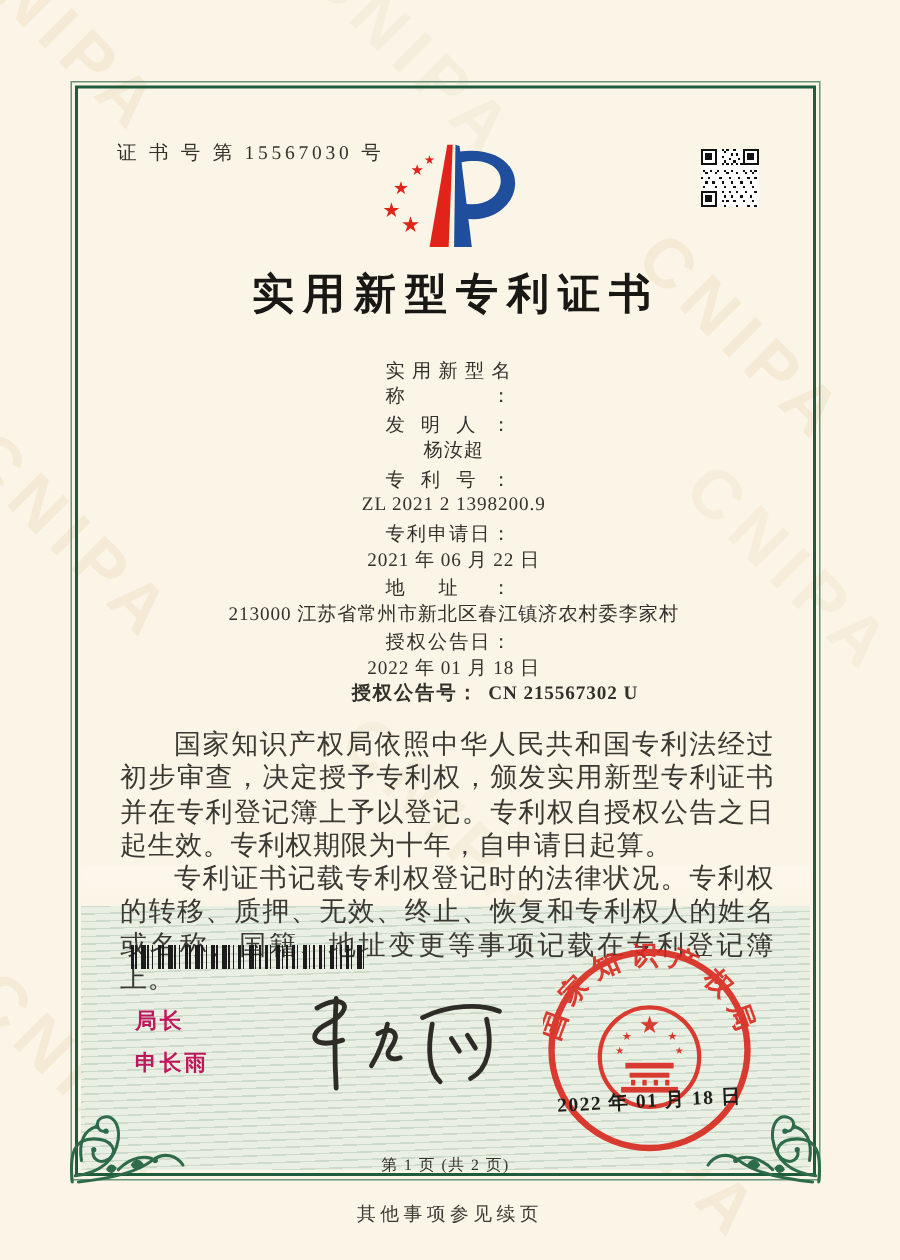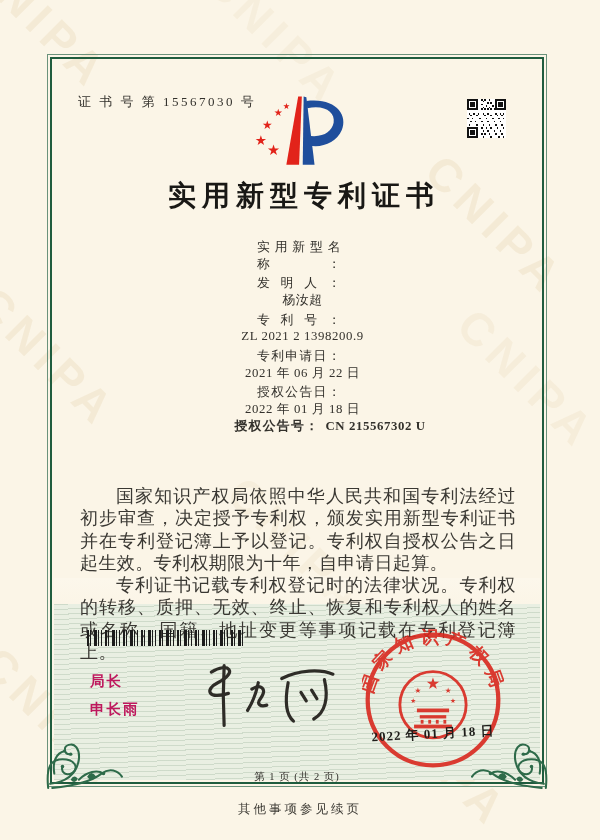--- a/index.html
+++ b/index.html
@@ -284,20 +284,24 @@
       </div>
       <div class="frow">
         <span class="flabel">专利号：</span>
         <span class="fvalue">ZL 2021 2 1398200.9</span>
       </div>
       <div class="frow">
         <span class="flabel">专利申请日：</span>
         <span class="fvalue">2021 年 06 月 22 日</span>
       </div>
       <div class="frow">
+        <span class="flabel">地址：</span>
+        <span class="fvalue">213000 江苏省常州市新北区春江镇济农村委李家村</span>
+      </div>
+      <div class="frow">
         <span class="flabel">授权公告日：</span>
         <span class="fvalue">2022 年 01 月 18 日</span>
         <span class="col2">
           <span class="flabel">授权公告号：</span>
           <span class="fvalue">CN 215567302 U</span>
         </span>
       </div>
     </div>
 
     <div class="paras">

